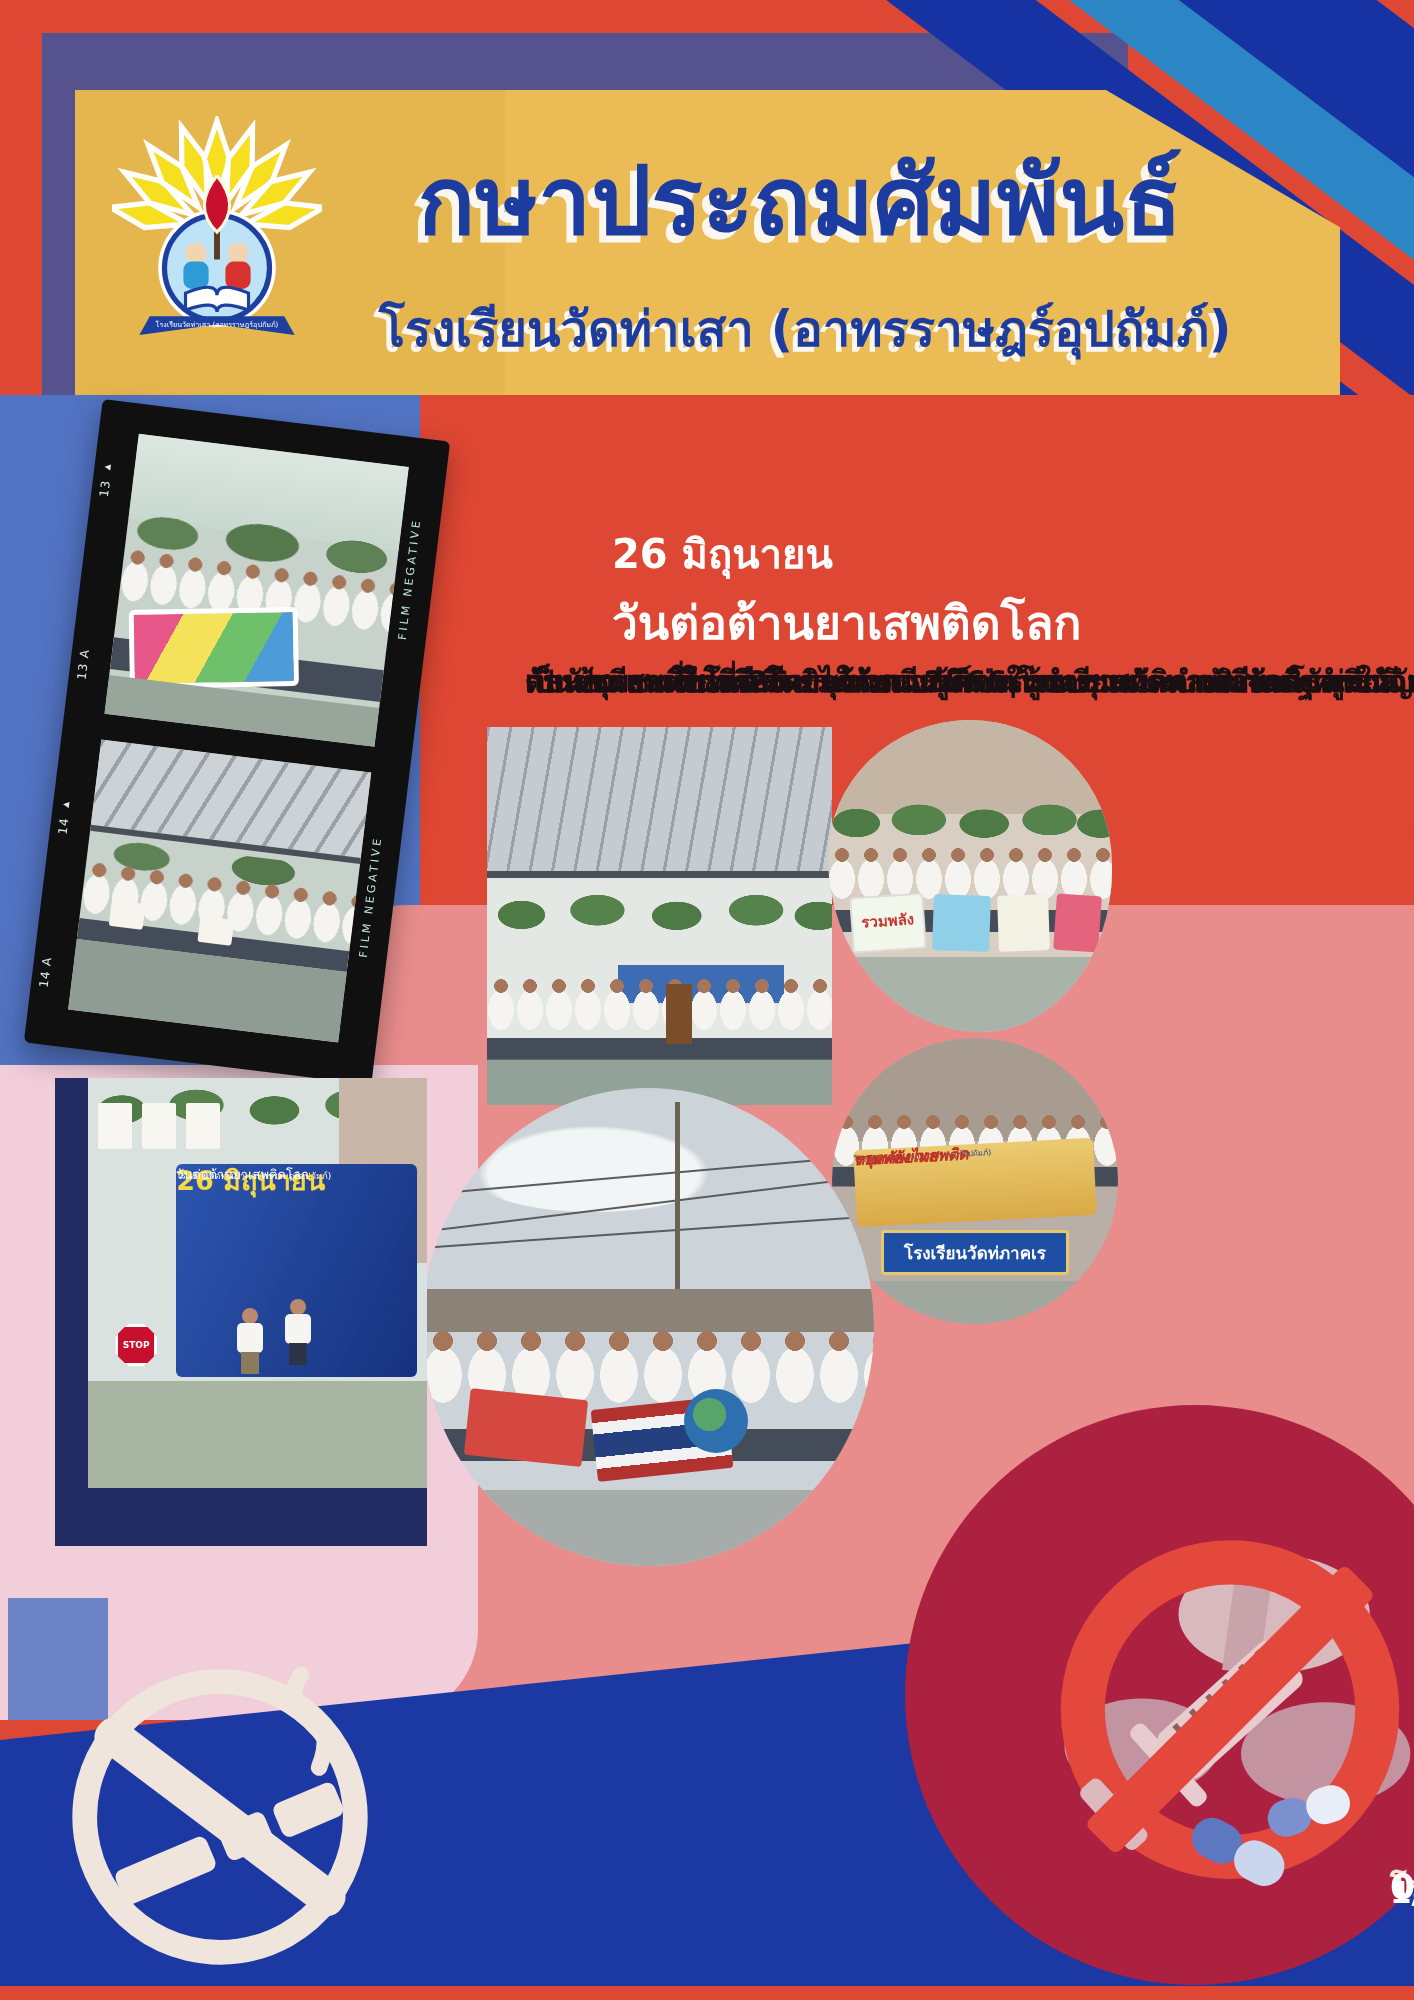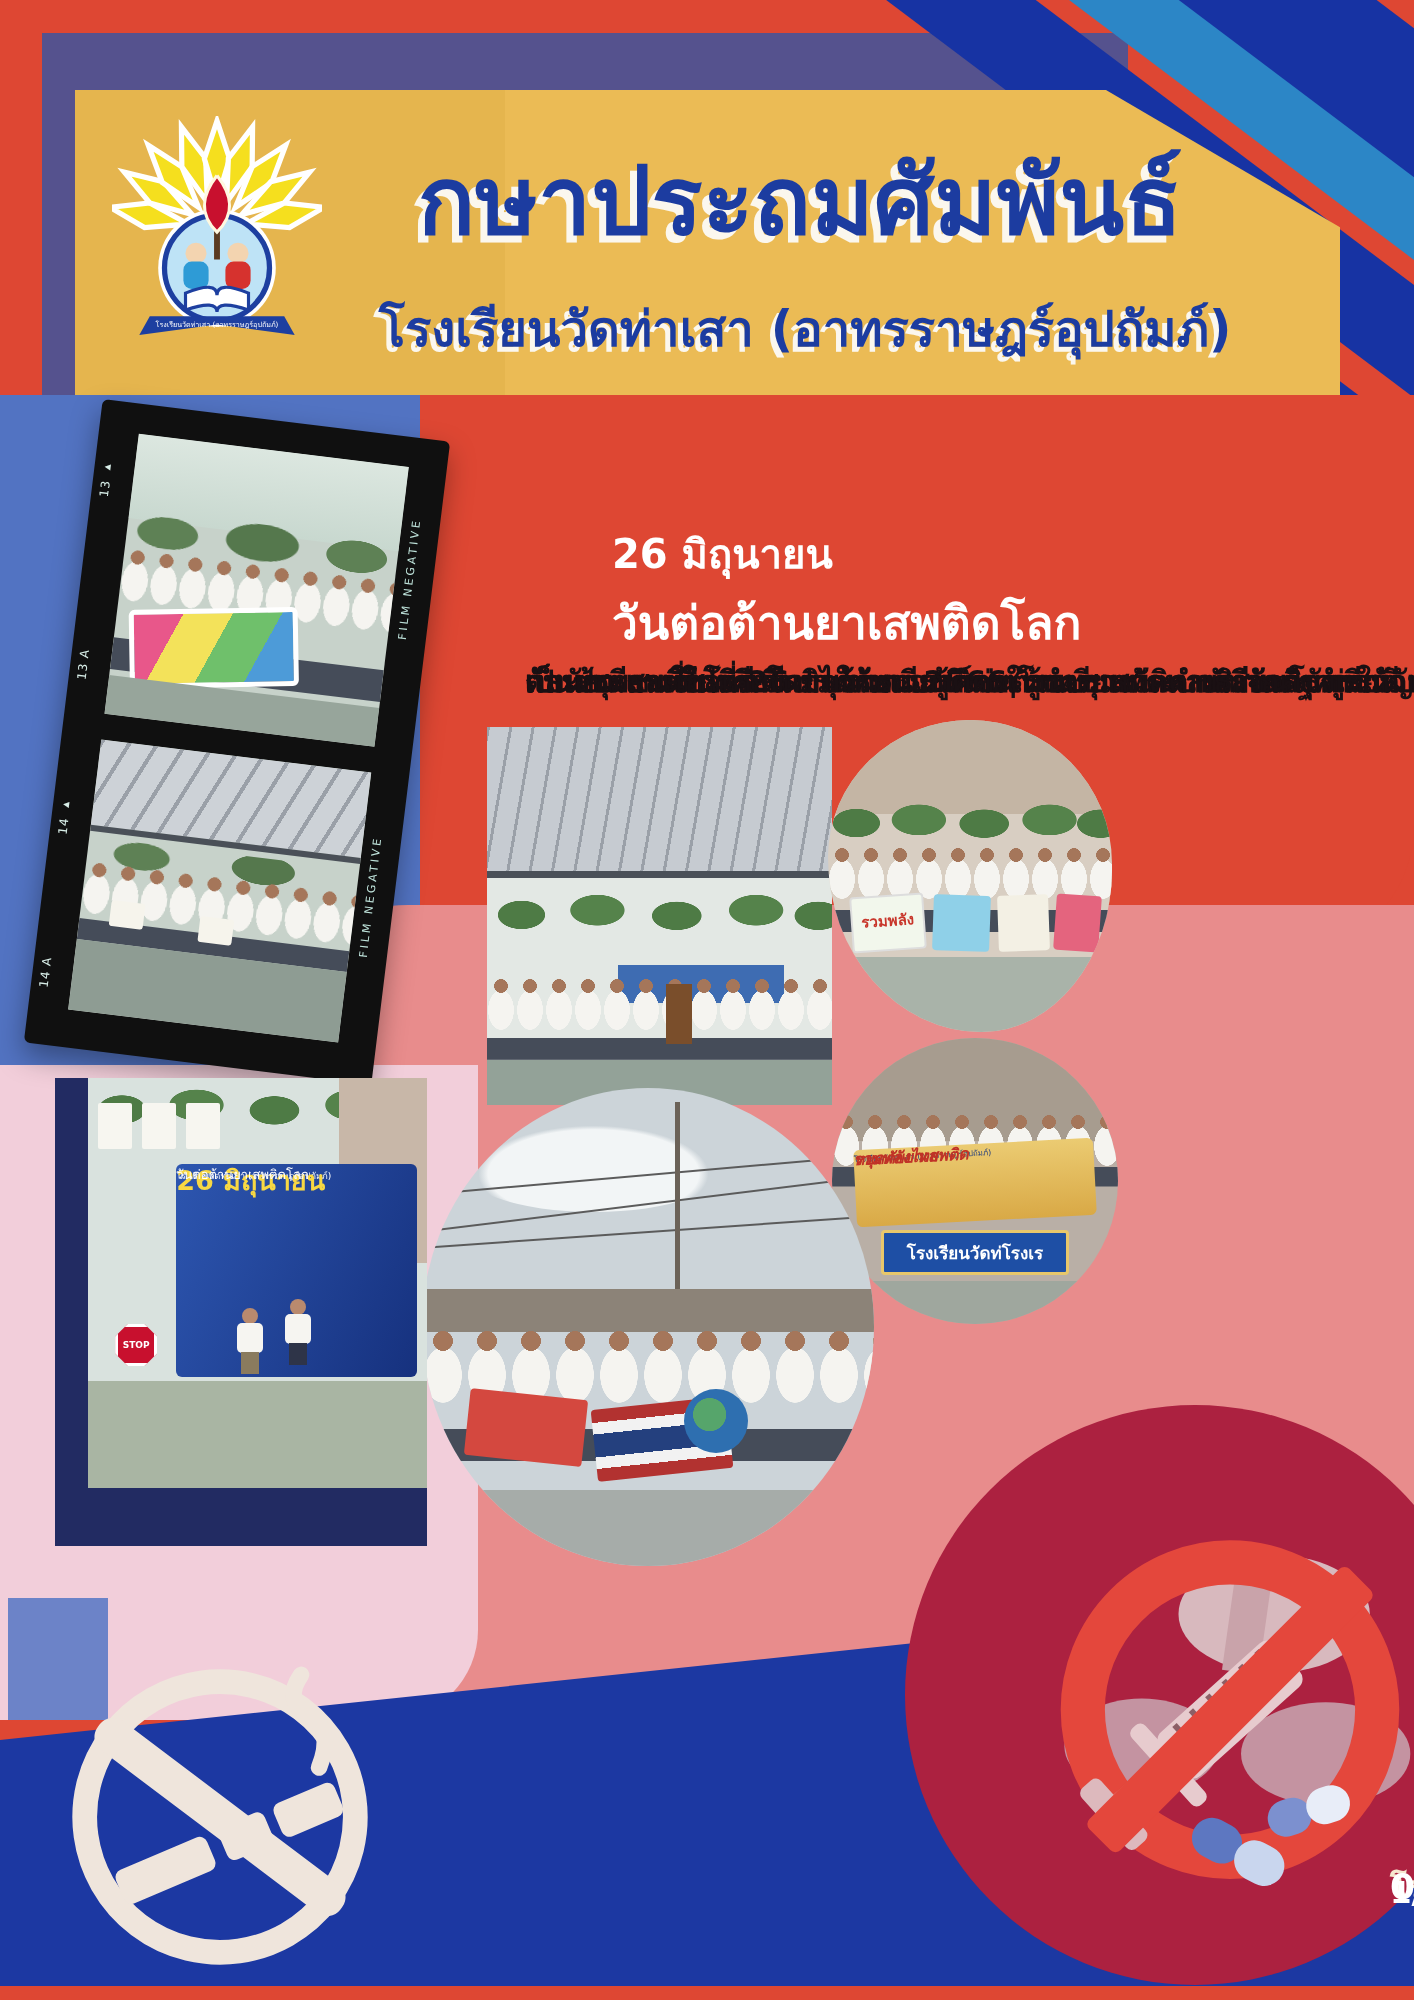--- a/index.html
+++ b/index.html
@@ -293,21 +293,21 @@
   </div>
 
   <div class="phE">
     <div class="street"></div>
     <div class="crowd"></div>
     <div class="gbanner">
       <span class="tiny">โรงเรียนวัดท่าเสา (อาทรราษฎร์อุปถัมภ์)</span>
       <span class="scr">รวมพลังไทย</span>
       <span class="scr">หยุดภัยยาเสพติด</span>
     </div>
-    <div class="bsign">โรงเรียนวัดท่โรงเร</div>
+    <div class="bsign">โรงเรียนวัดท่ภาคเร</div>
     <div class="ground"></div>
   </div>
 
   <div class="phF">
     <div class="cloud"></div>
     <div class="wire w1"></div>
     <div class="wire w2"></div>
     <div class="wire w3"></div>
     <div class="pole"></div>
     <div class="roofs"></div>

